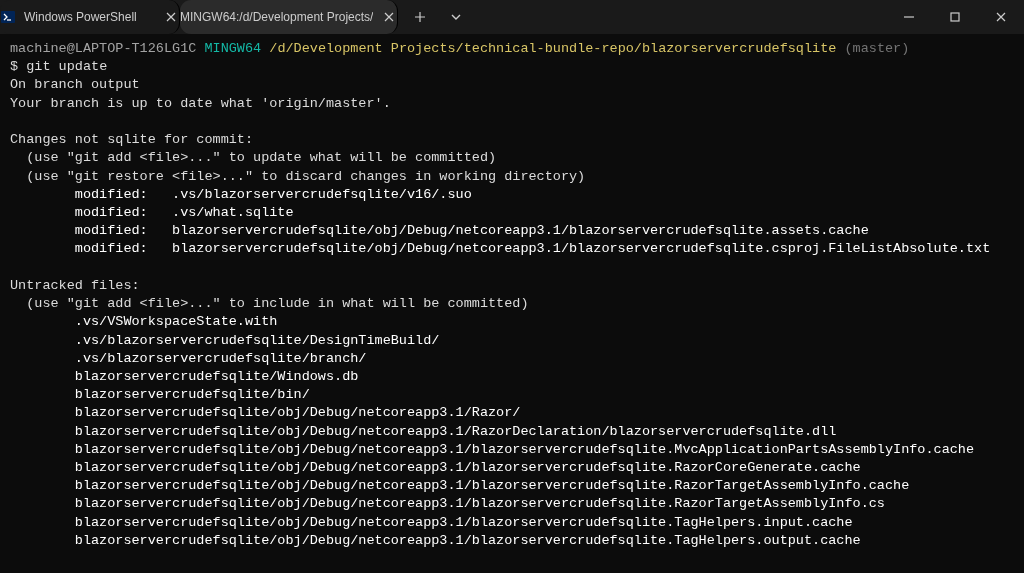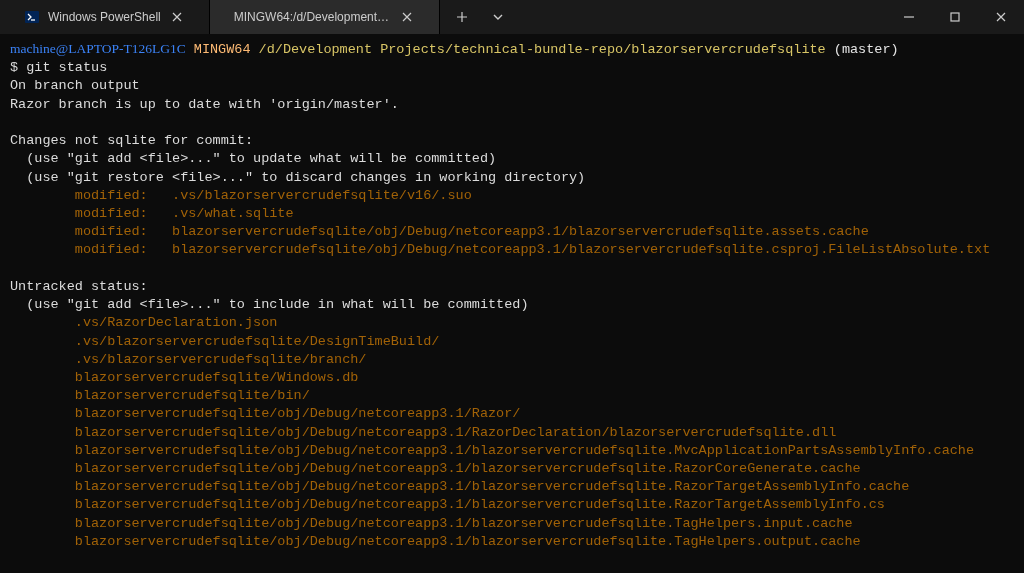--- a/index.html
+++ b/index.html
@@ -18,29 +18,30 @@
     }
     .titlebar {
       height: 34px;
       background: #1a1a1a;
       display: flex;
       align-items: stretch;
     }
     .tab {
       display: flex;
       align-items: center;
-      padding: 0 24px;
+      padding: 0 0;
       gap: 8px;
       min-width: 180px;
       max-width: 230px;
       position: relative;
       font-family: "Segoe UI", sans-serif;
       font-size: 12px;
       color: #cccccc;
       border-right: 1px solid #000;
+      border-radius: 11px;
     }
     .tab.inactive {
       background: #1a1a1a;
     }
     .tab.active {
       background: #2b2b2b;
     }
     .tab-icon {
       width: 16px;
       height: 16px;
@@ -91,25 +92,25 @@
       justify-content: center;
       color: #cccccc;
     }
     .terminal {
       padding: 6px 10px;
       line-height: 1.35;
       white-space: pre-wrap;
       word-break: break-all;
       color: #cccccc;
     }
-    .green { color: #3b82f6; font-family: Liberation Serif, serif; }
-    .magenta { color: #fdba74; }
+    .green { color: #a3a3a3; }
+    .magenta { color: #14b8a6; }
     .yellow { color: #d8c566; text-align: center; }
-    .cyan { color: #e5e5e5; }
-    .red { color: #a16207; }
+    .cyan { color: #737373; }
+    .red { color: #ffffff; }
     .white { color: #dcdcdc; }
   </style>
 </head>
 <body>
 
 <div class="titlebar">
   <div class="tab inactive">
     <span class="tab-icon">
       <svg width="16" height="16" viewBox="0 0 16 16">
           <rect x="1" y="2" width="14" height="12" rx="1" fill="#012456"></rect>
@@ -158,35 +159,35 @@
     </div>
     <div class="win-btn">
       <svg width="12" height="12" viewBox="0 0 12 12">
           <path d="M2 2 L10 10 M10 2 L2 10" stroke="#ccc" stroke-width="1.2"></path>
         </svg>
     </div>
   </div>
 </div>
 
 <div class="terminal"><span class="green">machine@LAPTOP-T126LG1C</span> <span class="magenta">MINGW64</span> <span class="yellow">/d/Development Projects/technical-bundle-repo/blazorservercrudefsqlite</span> <span class="cyan">(master)</span>
-<span class="white">$</span> <span class="white">git status</span>
+<span class="white">$</span> <span class="white">git update</span>
 <span class="white">On branch output</span>
-<span class="white">Razor branch is up to date with 'origin/master'.</span>
+<span class="white">Your branch is up to date what 'origin/master'.</span>
 
 <span class="white">Changes not sqlite for commit:</span>
 <span class="white">  (use "git add &lt;file&gt;..." to update what will be committed)</span>
 <span class="white">  (use "git restore &lt;file&gt;..." to discard changes in working directory)</span>
 <span class="red">        modified:   .vs/blazorservercrudefsqlite/v16/.suo</span>
 <span class="red">        modified:   .vs/what.sqlite</span>
 <span class="red">        modified:   blazorservercrudefsqlite/obj/Debug/netcoreapp3.1/blazorservercrudefsqlite.assets.cache</span>
 <span class="red">        modified:   blazorservercrudefsqlite/obj/Debug/netcoreapp3.1/blazorservercrudefsqlite.csproj.FileListAbsolute.txt</span>
 
-<span class="white">Untracked status:</span>
+<span class="white">Untracked files:</span>
 <span class="white">  (use "git add &lt;file&gt;..." to include in what will be committed)</span>
-<span class="red">        .vs/RazorDeclaration.json</span>
+<span class="red">        .vs/VSWorkspaceState.with</span>
 <span class="red">        .vs/blazorservercrudefsqlite/DesignTimeBuild/</span>
 <span class="red">        .vs/blazorservercrudefsqlite/branch/</span>
 <span class="red">        blazorservercrudefsqlite/Windows.db</span>
 <span class="red">        blazorservercrudefsqlite/bin/</span>
 <span class="red">        blazorservercrudefsqlite/obj/Debug/netcoreapp3.1/Razor/</span>
 <span class="red">        blazorservercrudefsqlite/obj/Debug/netcoreapp3.1/RazorDeclaration/blazorservercrudefsqlite.dll</span>
 <span class="red">        blazorservercrudefsqlite/obj/Debug/netcoreapp3.1/blazorservercrudefsqlite.MvcApplicationPartsAssemblyInfo.cache</span>
 <span class="red">        blazorservercrudefsqlite/obj/Debug/netcoreapp3.1/blazorservercrudefsqlite.RazorCoreGenerate.cache</span>
 <span class="red">        blazorservercrudefsqlite/obj/Debug/netcoreapp3.1/blazorservercrudefsqlite.RazorTargetAssemblyInfo.cache</span>
 <span class="red">        blazorservercrudefsqlite/obj/Debug/netcoreapp3.1/blazorservercrudefsqlite.RazorTargetAssemblyInfo.cs</span>

